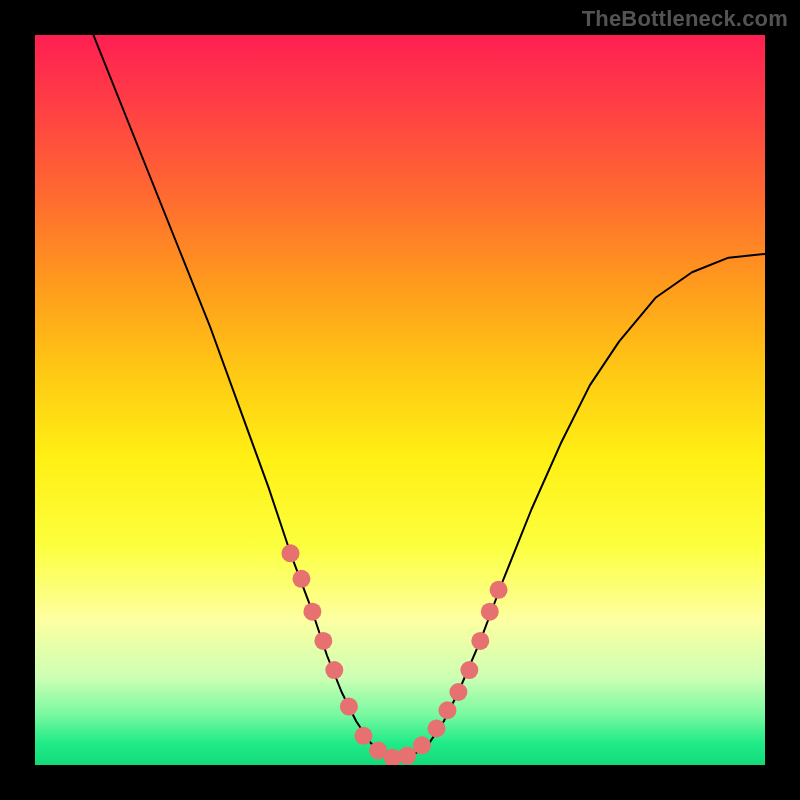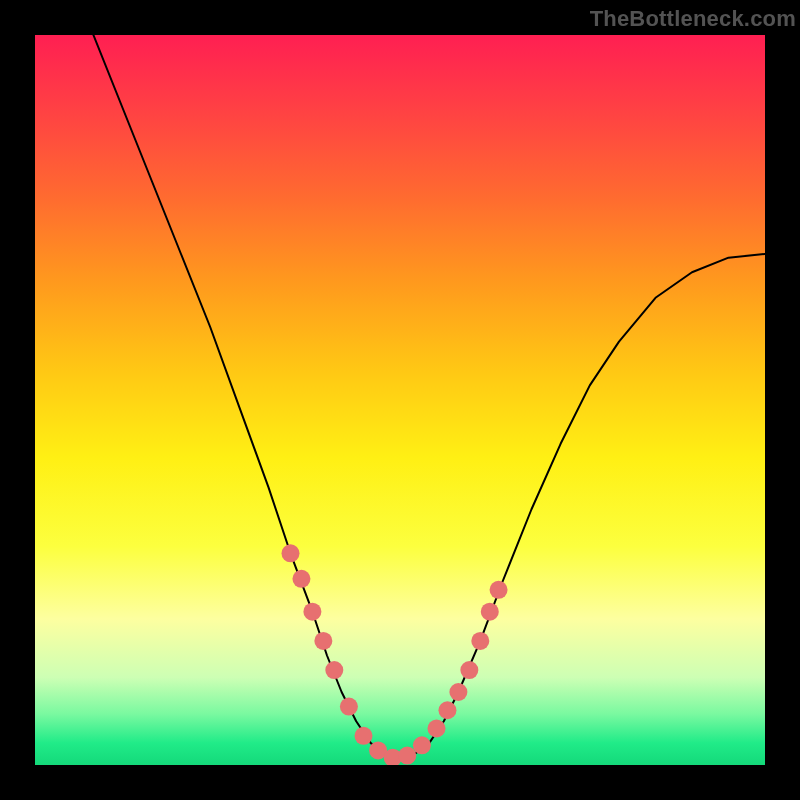--- a/index.html
+++ b/index.html
@@ -1,21 +1,21 @@
 <!DOCTYPE html>
 <html><head>
 <meta charset="utf-8">
 <style>
   * { margin: 0; padding: 0; box-sizing: border-box; }
   html, body { width: 800px; height: 800px; overflow: hidden; background: #000; }
   .wrap { position: relative; width: 800px; height: 800px; background: #000; }
   .watermark {
     position: absolute;
     top: 6px;
-    right: 4px;
+    right: 12px;
     font-family: Arial, Helvetica, sans-serif;
     font-size: 22px;
     font-weight: bold;
     color: #535353;
     letter-spacing: 0.2px;
   }
   .plot {
     position: absolute;
     left: 35px;
     top: 35px;

